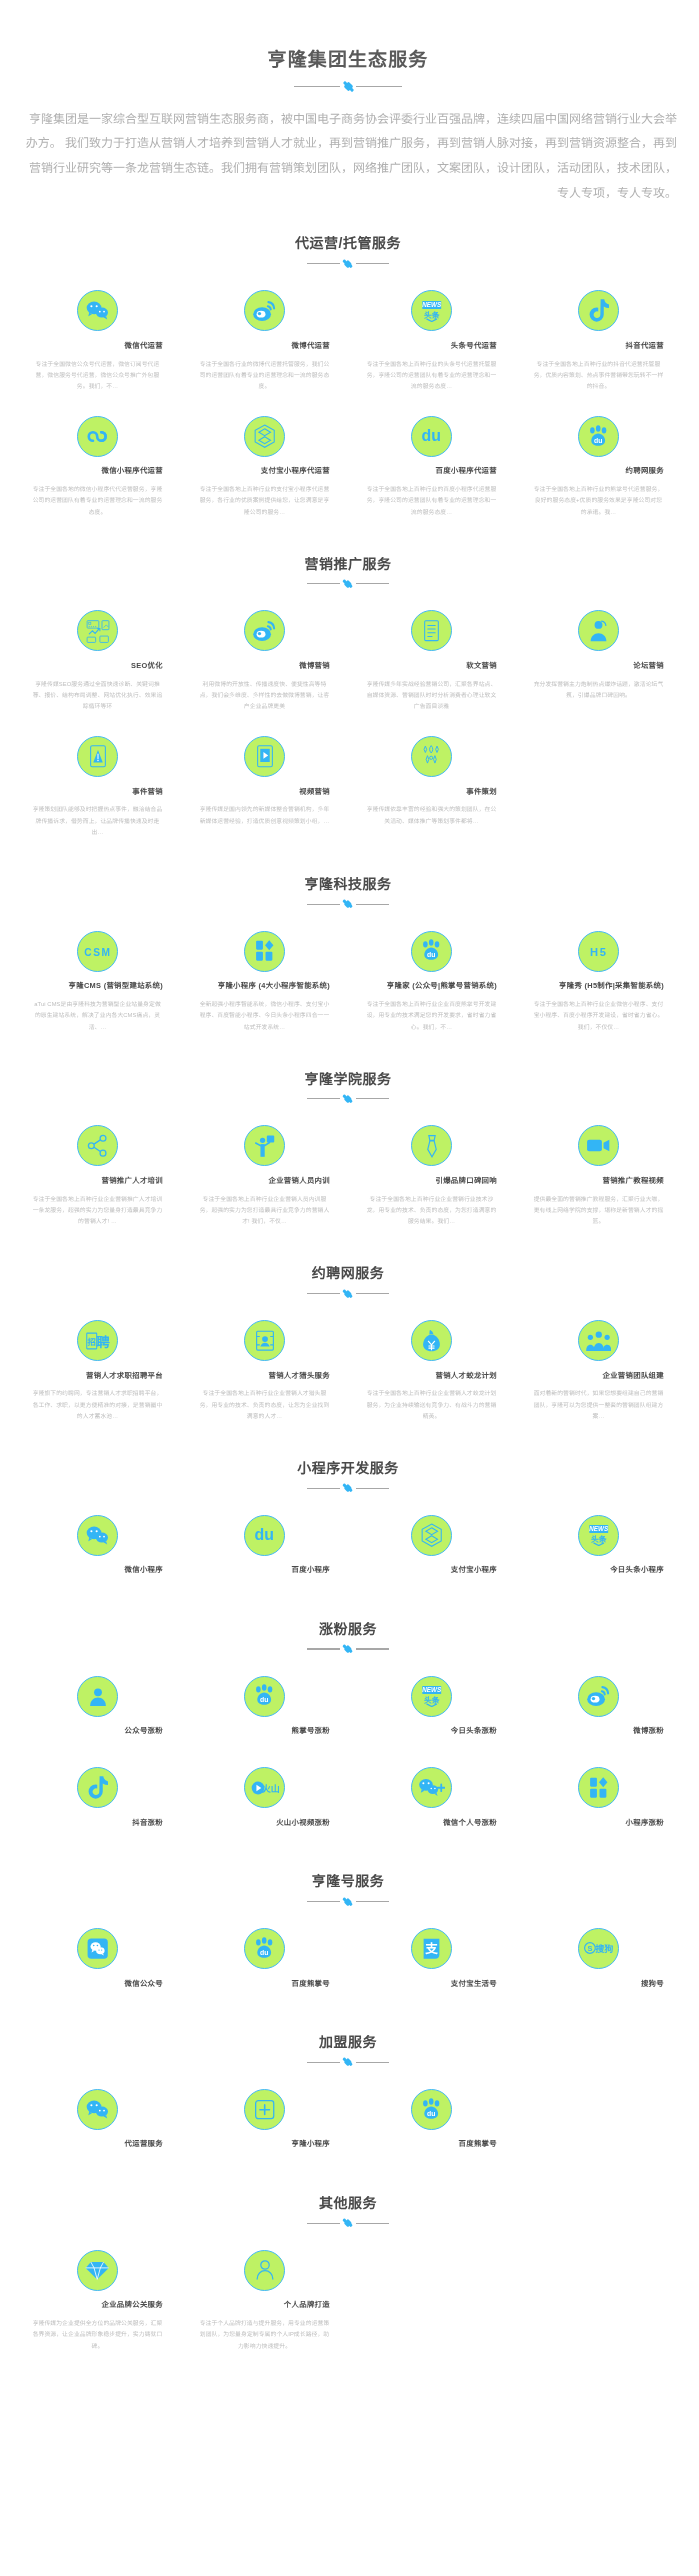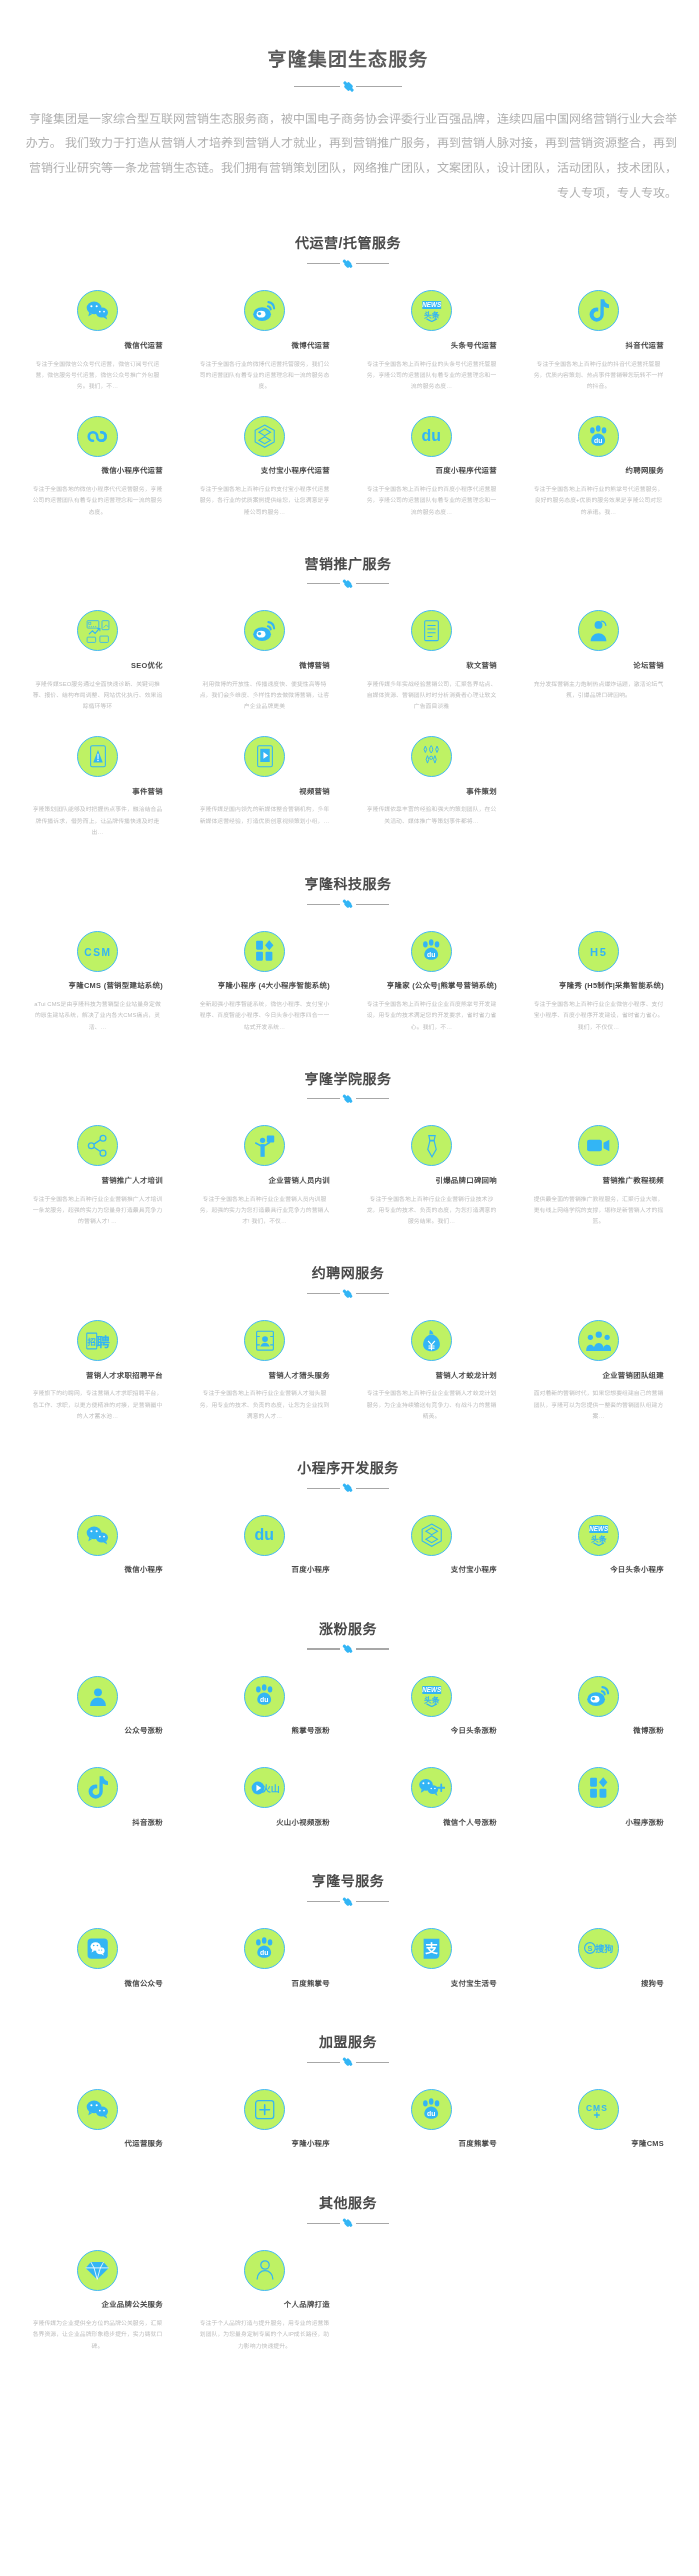--- a/index.html
+++ b/index.html
@@ -751,29 +751,20 @@
               <svg width="24.4" height="23.4" viewBox="0 0 46 44">
                 <ellipse cx="12" cy="10" rx="4.3" ry="6" fill="#33b5f5"></ellipse>
                 <ellipse cx="23" cy="6.5" rx="4.3" ry="6" fill="#33b5f5"></ellipse>
                 <ellipse cx="34" cy="10" rx="4.3" ry="6" fill="#33b5f5"></ellipse>
                 <path d="M23 16 c7 0 13 7 13 13 c0 7-6 10-13 10 c-7 0-13-3-13-10 c0-6 6-13 13-13 Z" fill="#33b5f5"></path>
                 <text x="23" y="34" font-family="Liberation Sans, sans-serif" font-size="13" font-weight="bold" fill="#fff" text-anchor="middle">du</text>
               </svg>
             </div>
             <div class="card-title">百度熊掌号</div>
           </div>
-          <div class="card">
-            <div class="icon-wrap">
-              <svg width="30" height="19" viewBox="0 0 56 36">
-                <text x="24" y="20" font-family="Liberation Sans, sans-serif" font-size="16" font-weight="bold" letter-spacing="2" fill="#33b5f5" text-anchor="middle">CMS</text>
-                <path d="M24 24 v9 M19.5 28.5 h9" stroke="#33b5f5" stroke-width="2.6" stroke-linecap="round"></path>
-              </svg>
-            </div>
-            <div class="card-title">亨隆CMS</div>
-          </div>
         </div>
       </section>
       <section class="section">
         <div class="section-head">
           <h2 class="section-title">其他服务</h2>
           <div class="deco">
       <span class="bar"></span>
       <span class="dia"></span>
       <span class="bar"></span>
     </div>

